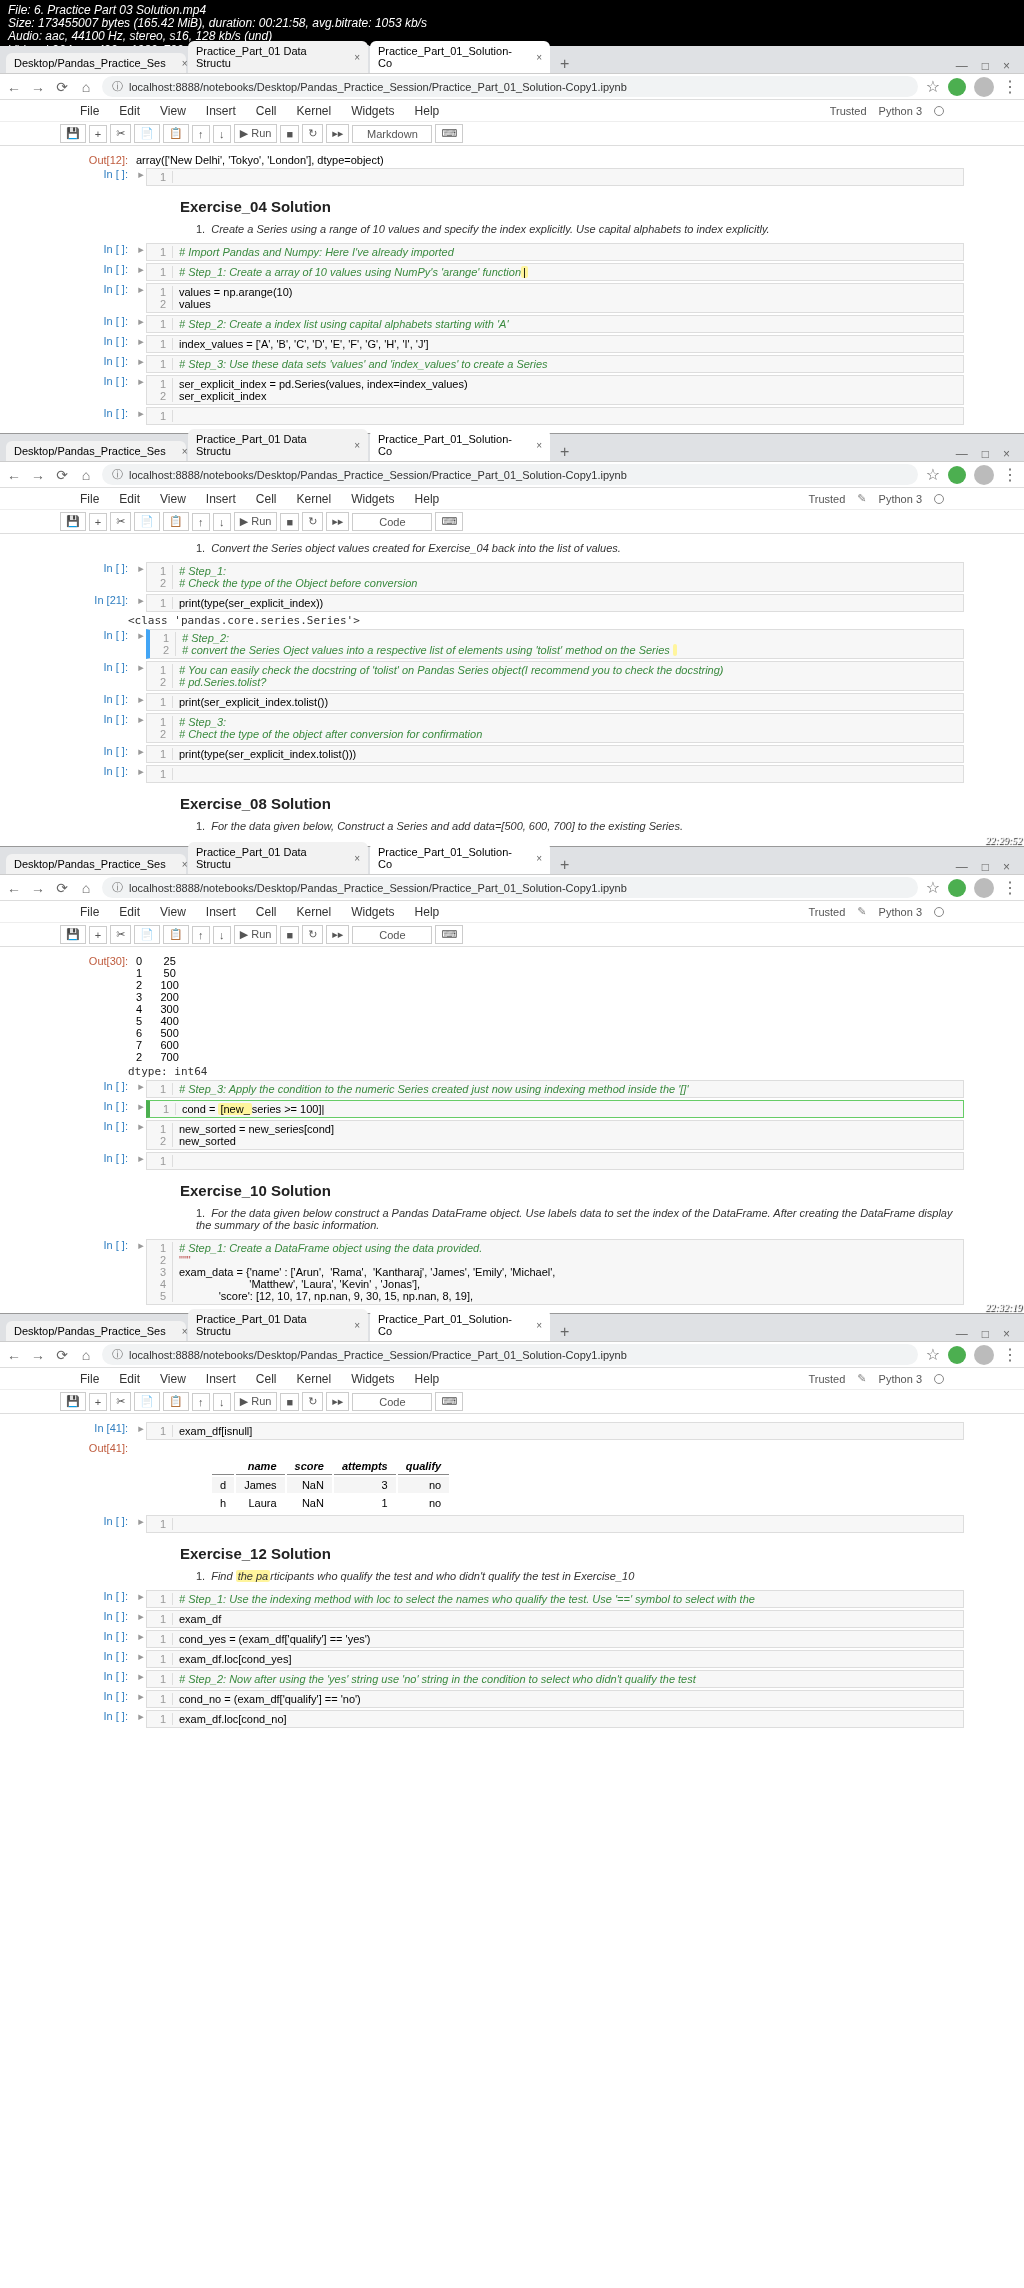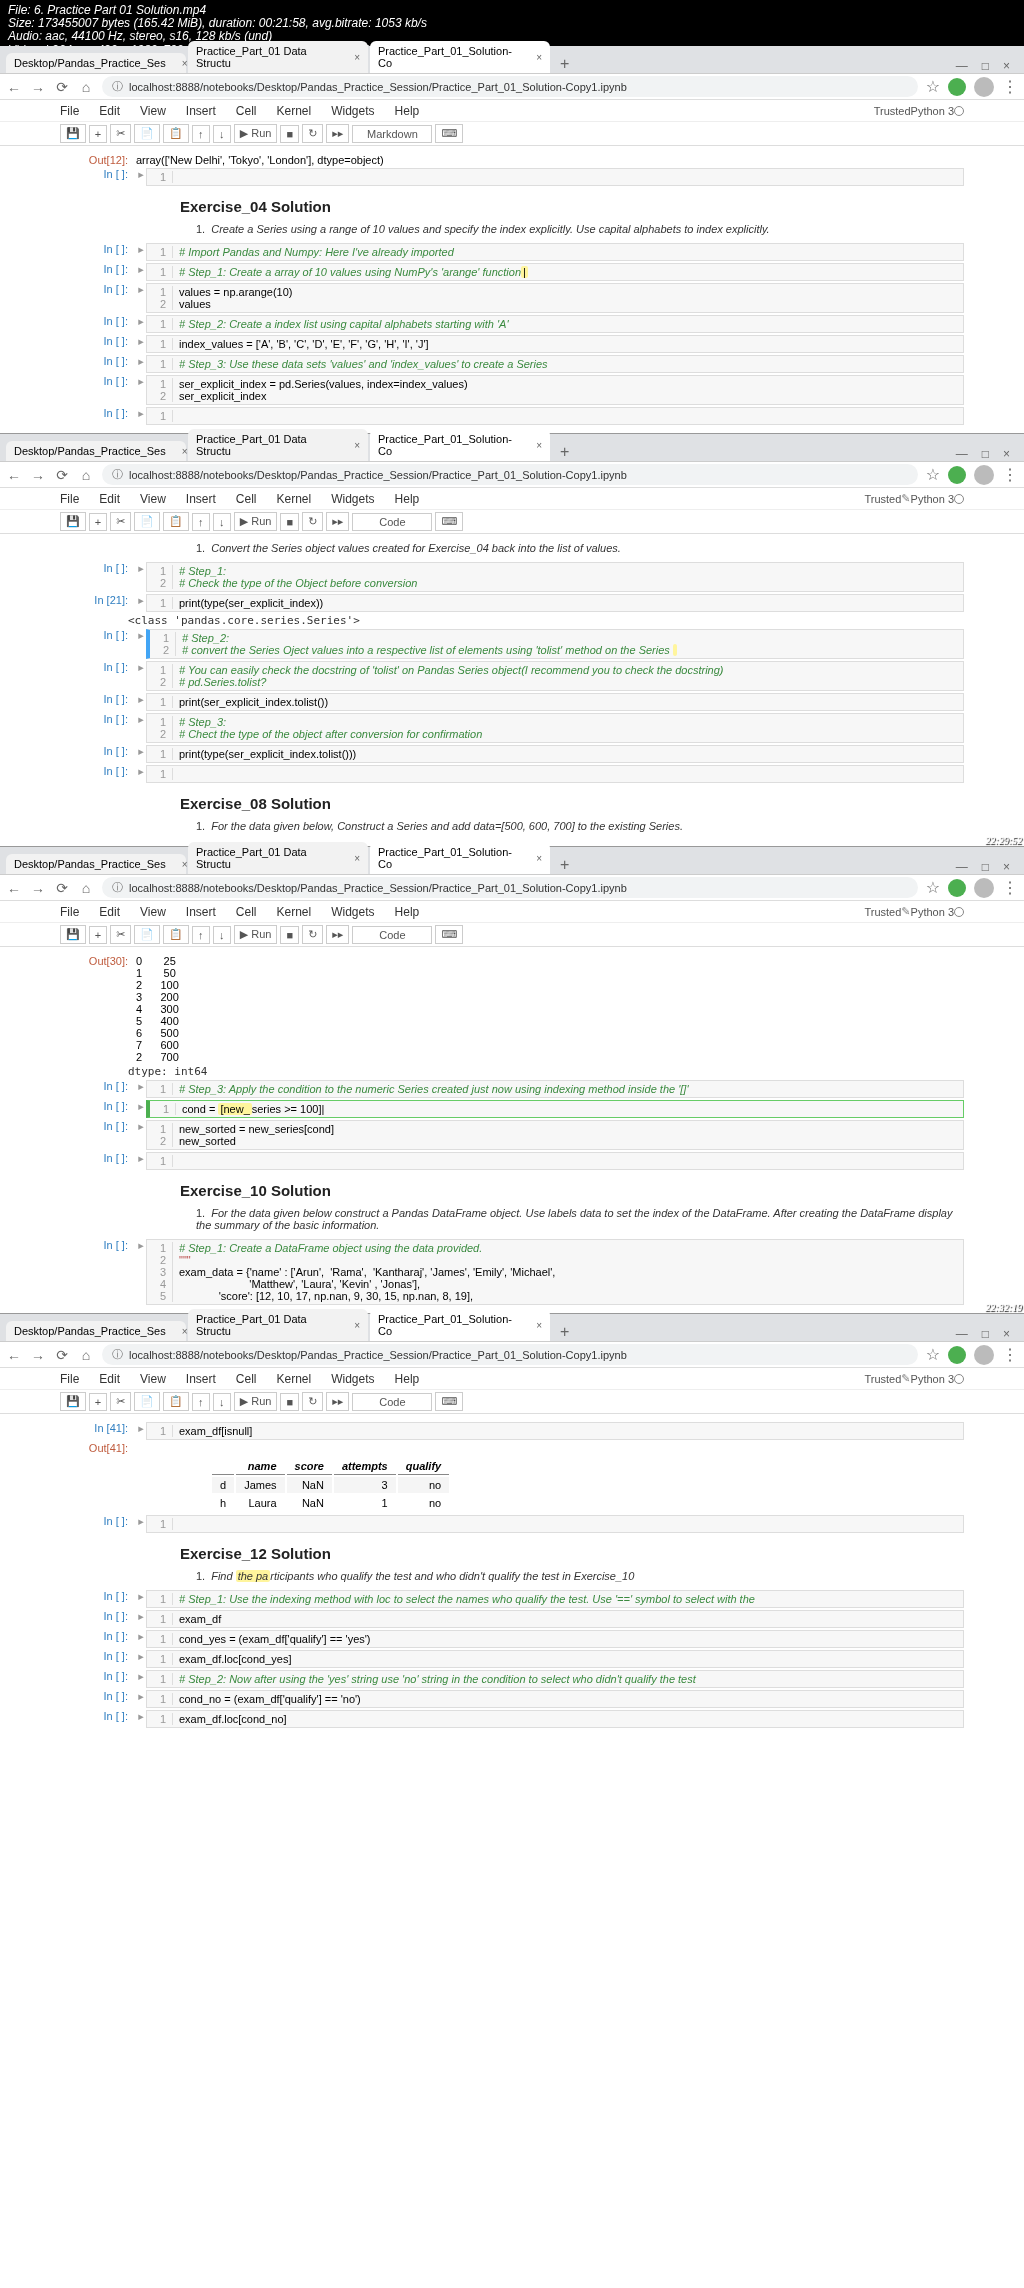--- a/index.html
+++ b/index.html
@@ -10,22 +10,22 @@
 .tab.active { background:#fff; }
 .tab-close { font-size:10px; color:#666; }
 .chrome-bar { background:#fff; display:flex; align-items:center; padding:4px 6px; gap:8px; border-bottom:1px solid #ddd; height:26px; }
 .nav-icon { color:#666; font-size:14px; width:16px; text-align:center; }
 .url-bar { flex:1; background:#f1f3f4; border-radius:12px; padding:3px 10px; font-size:11px; color:#333; display:flex; align-items:center; gap:6px; }
 .url-i { color:#777; }
 .star { color:#666; }
 .ext-icon { width:18px; height:18px; border-radius:50%; background:#4caf50; }
 .prof { width:20px; height:20px; border-radius:50%; background:#bbb; }
 .menu { color:#666; }
-.jup-menu { display:flex; gap:20px; padding:4px 60px; font-size:12px; color:#333; border-bottom:1px solid #eee; height:22px; align-items:center; }
-.jup-right { margin-left:auto; display:flex; align-items:center; font-size:11px; color:#555; }
+.jup-menu { display:flex; gap:20px; padding:4px 80px; font-size:12px; color:#333; border-bottom:1px solid #eee; height:22px; align-items:center; }
+.jup-right { margin-left:auto; display:flex; gap:12px; align-items:center; font-size:11px; color:#555; }
 .pydot { width:10px; height:10px; border:1px solid #888; border-radius:50%; }
 .edit-ic { color:#888; }
 .jup-tool { display:flex; gap:3px; padding:3px 60px; border-bottom:1px solid #ddd; align-items:center; height:24px; }
 .tb { border:1px solid #ccc; padding:2px 5px; font-size:11px; background:#fff; color:#555; min-width:18px; text-align:center; }
 .tb.sel { min-width:80px; }
 .nb { padding:6px 60px; }
 .cell { display:flex; margin:2px 0; font-family:Menlo,Consolas,monospace; font-size:11px; }
 .prompt { width:76px; text-align:right; padding-right:8px; color:#307fc1; flex-shrink:0; }
 .prompt.out { color:#bf5b3d; }
 .gutter { width:10px; color:#999; font-size:11px; flex-shrink:0; text-align:center; }
@@ -47,21 +47,21 @@
 .tbl tr:nth-child(even) td { background:#f5f5f5; }
 .win-ctrl { margin-left:auto; display:flex; gap:14px; padding-right:8px; color:#666; font-size:12px; }
 .border-sec { border-top:1px solid #999; }
 .pane { position:relative; }
 .ts { position:absolute; bottom:0; right:2px; color:#fff; font-style:italic; font-size:10px; text-shadow:1px 1px 1px #000; font-family:cursive; }
 </style>
 </head>
 <body>
 
 <div class="terminal">
-  <div>File: 6. Practice Part 01 Solution.mp4</div>
+  <div>File: 6. Practice Part 03 Solution.mp4</div>
   <div>Size: 173455007 bytes (165.42 MiB), duration: 00:21:58, avg.bitrate: 1053 kb/s</div>
   <div>Audio: aac, 44100 Hz, stereo, s16, 128 kb/s (und)</div>
   <div>Video: h264, yuv420p, 1280x720, 915 kb/s, 30.00 fps(r) =&gt; 1329x720 (und)</div>
 </div>
 
 <div class="pane">
 <div class="chrome-tabs">
   <div class="tab">
         <span>Desktop/Pandas_Practice_Ses</span>
         <span class="tab-close">×</span>

